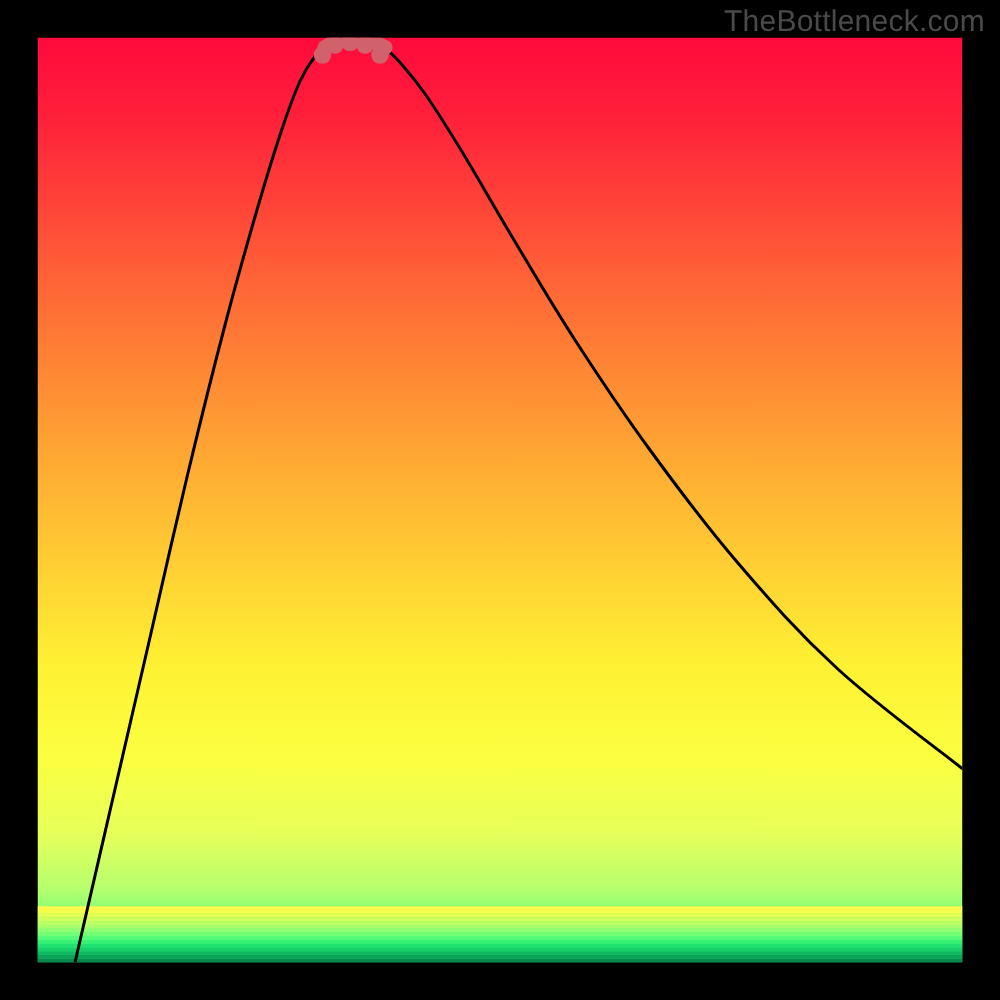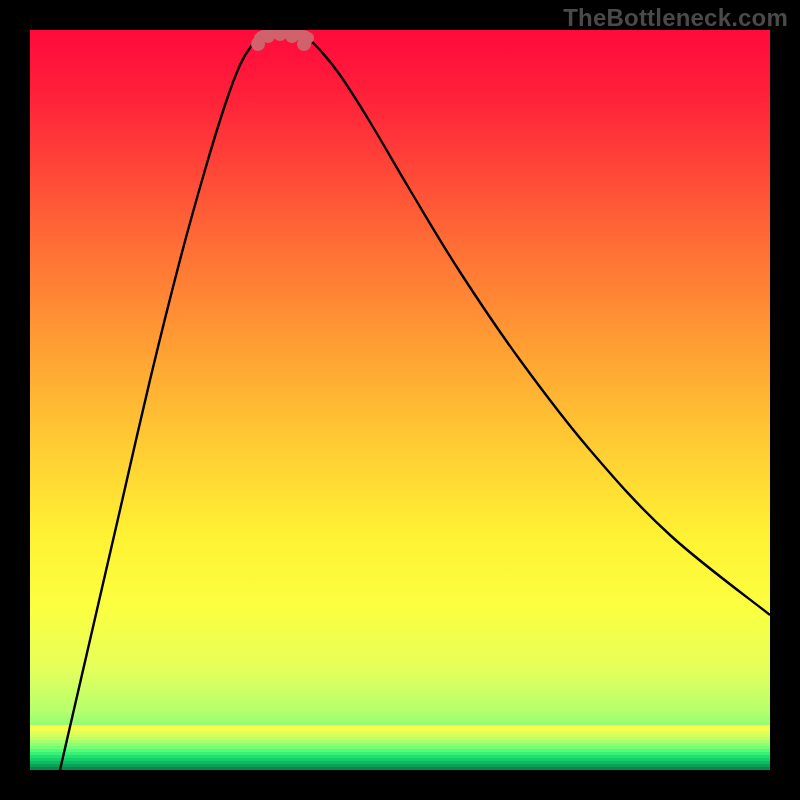--- a/index.html
+++ b/index.html
@@ -15,21 +15,21 @@
     #ffd233 58%,
     #fff133 68%,
     #fbff40 78%,
     #e7ff5a 86%,
     #b6ff6e 92%,
     #5cff7a 97%,
     #19e56a 100%)}
   .rainbow-band{position:absolute;left:0;right:0;bottom:0;height:auto}
   .band-row{height:3px;width:100%}
   svg.curve{position:absolute;inset:0}
-  .watermark{position:absolute;top:4px;right:12px;color:#4a4a4a;font-size:24px;font-weight:700;letter-spacing:.2px}
+  .watermark{position:absolute;top:4px;right:12px;color:#4a4a4a;font-size:24px;font-weight:400;letter-spacing:.2px}
   .dot{fill:#d1626b}
   .link{fill:none;stroke:#d1626b;stroke-width:12;stroke-linecap:round}
 </style>
 </head>
 <body>
 
 <div class="stage">
   <div class="watermark">TheBottleneck.com</div>
 
   <div class="plot">

